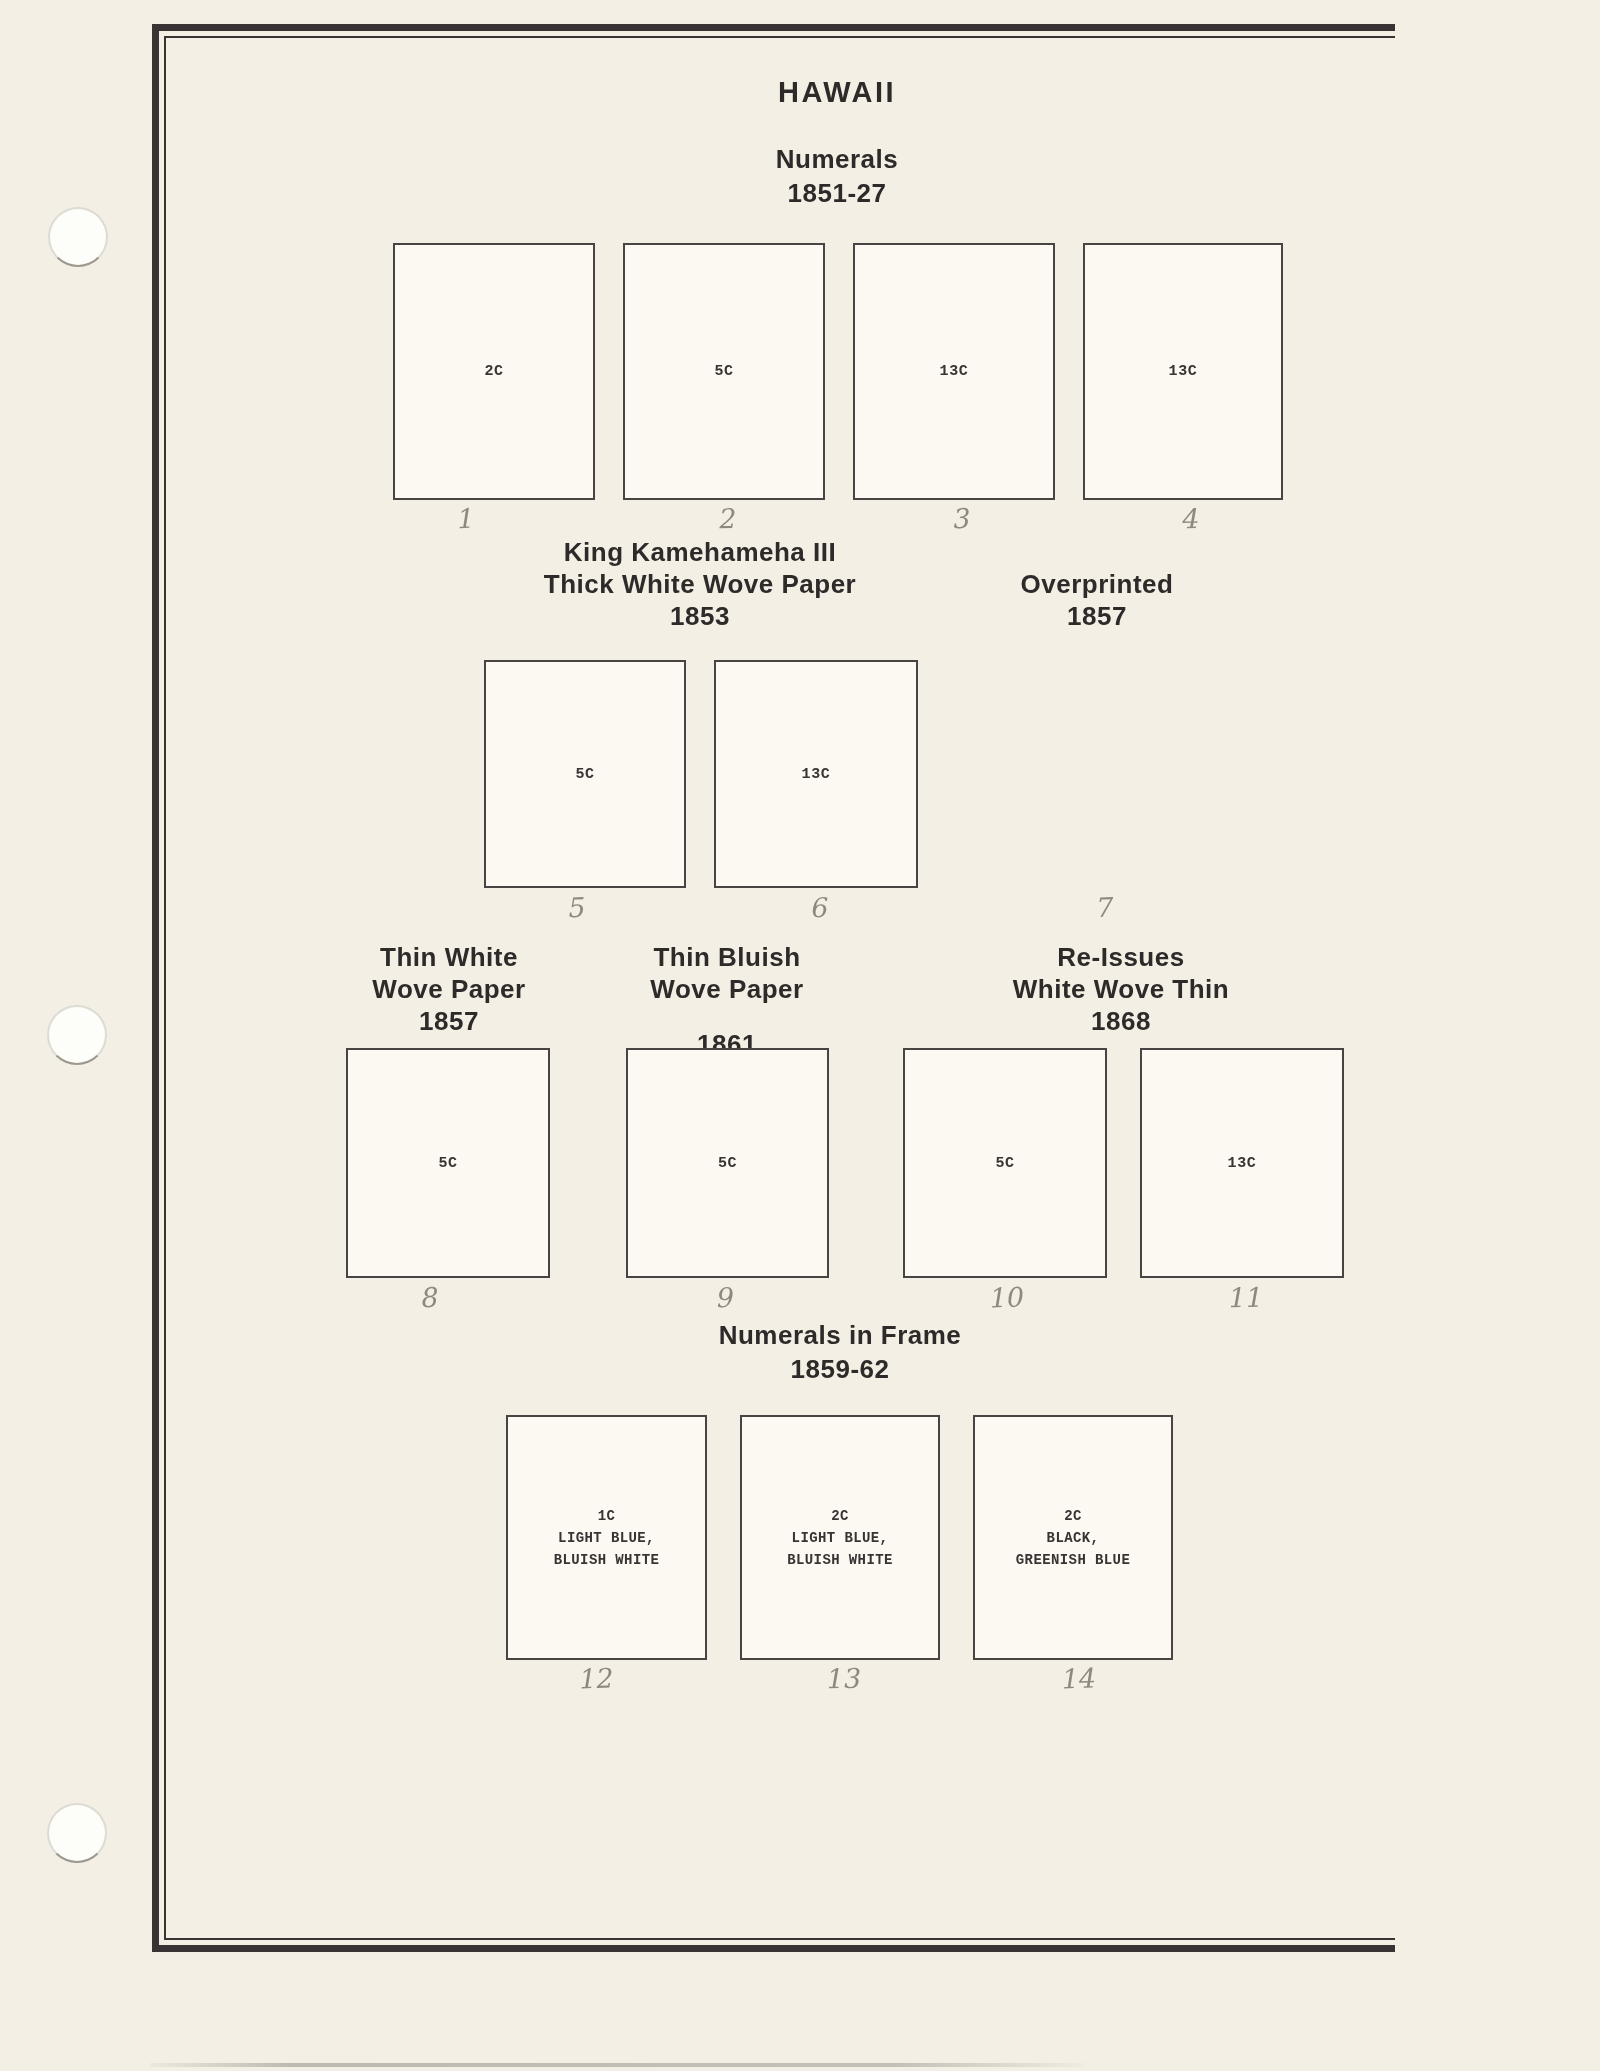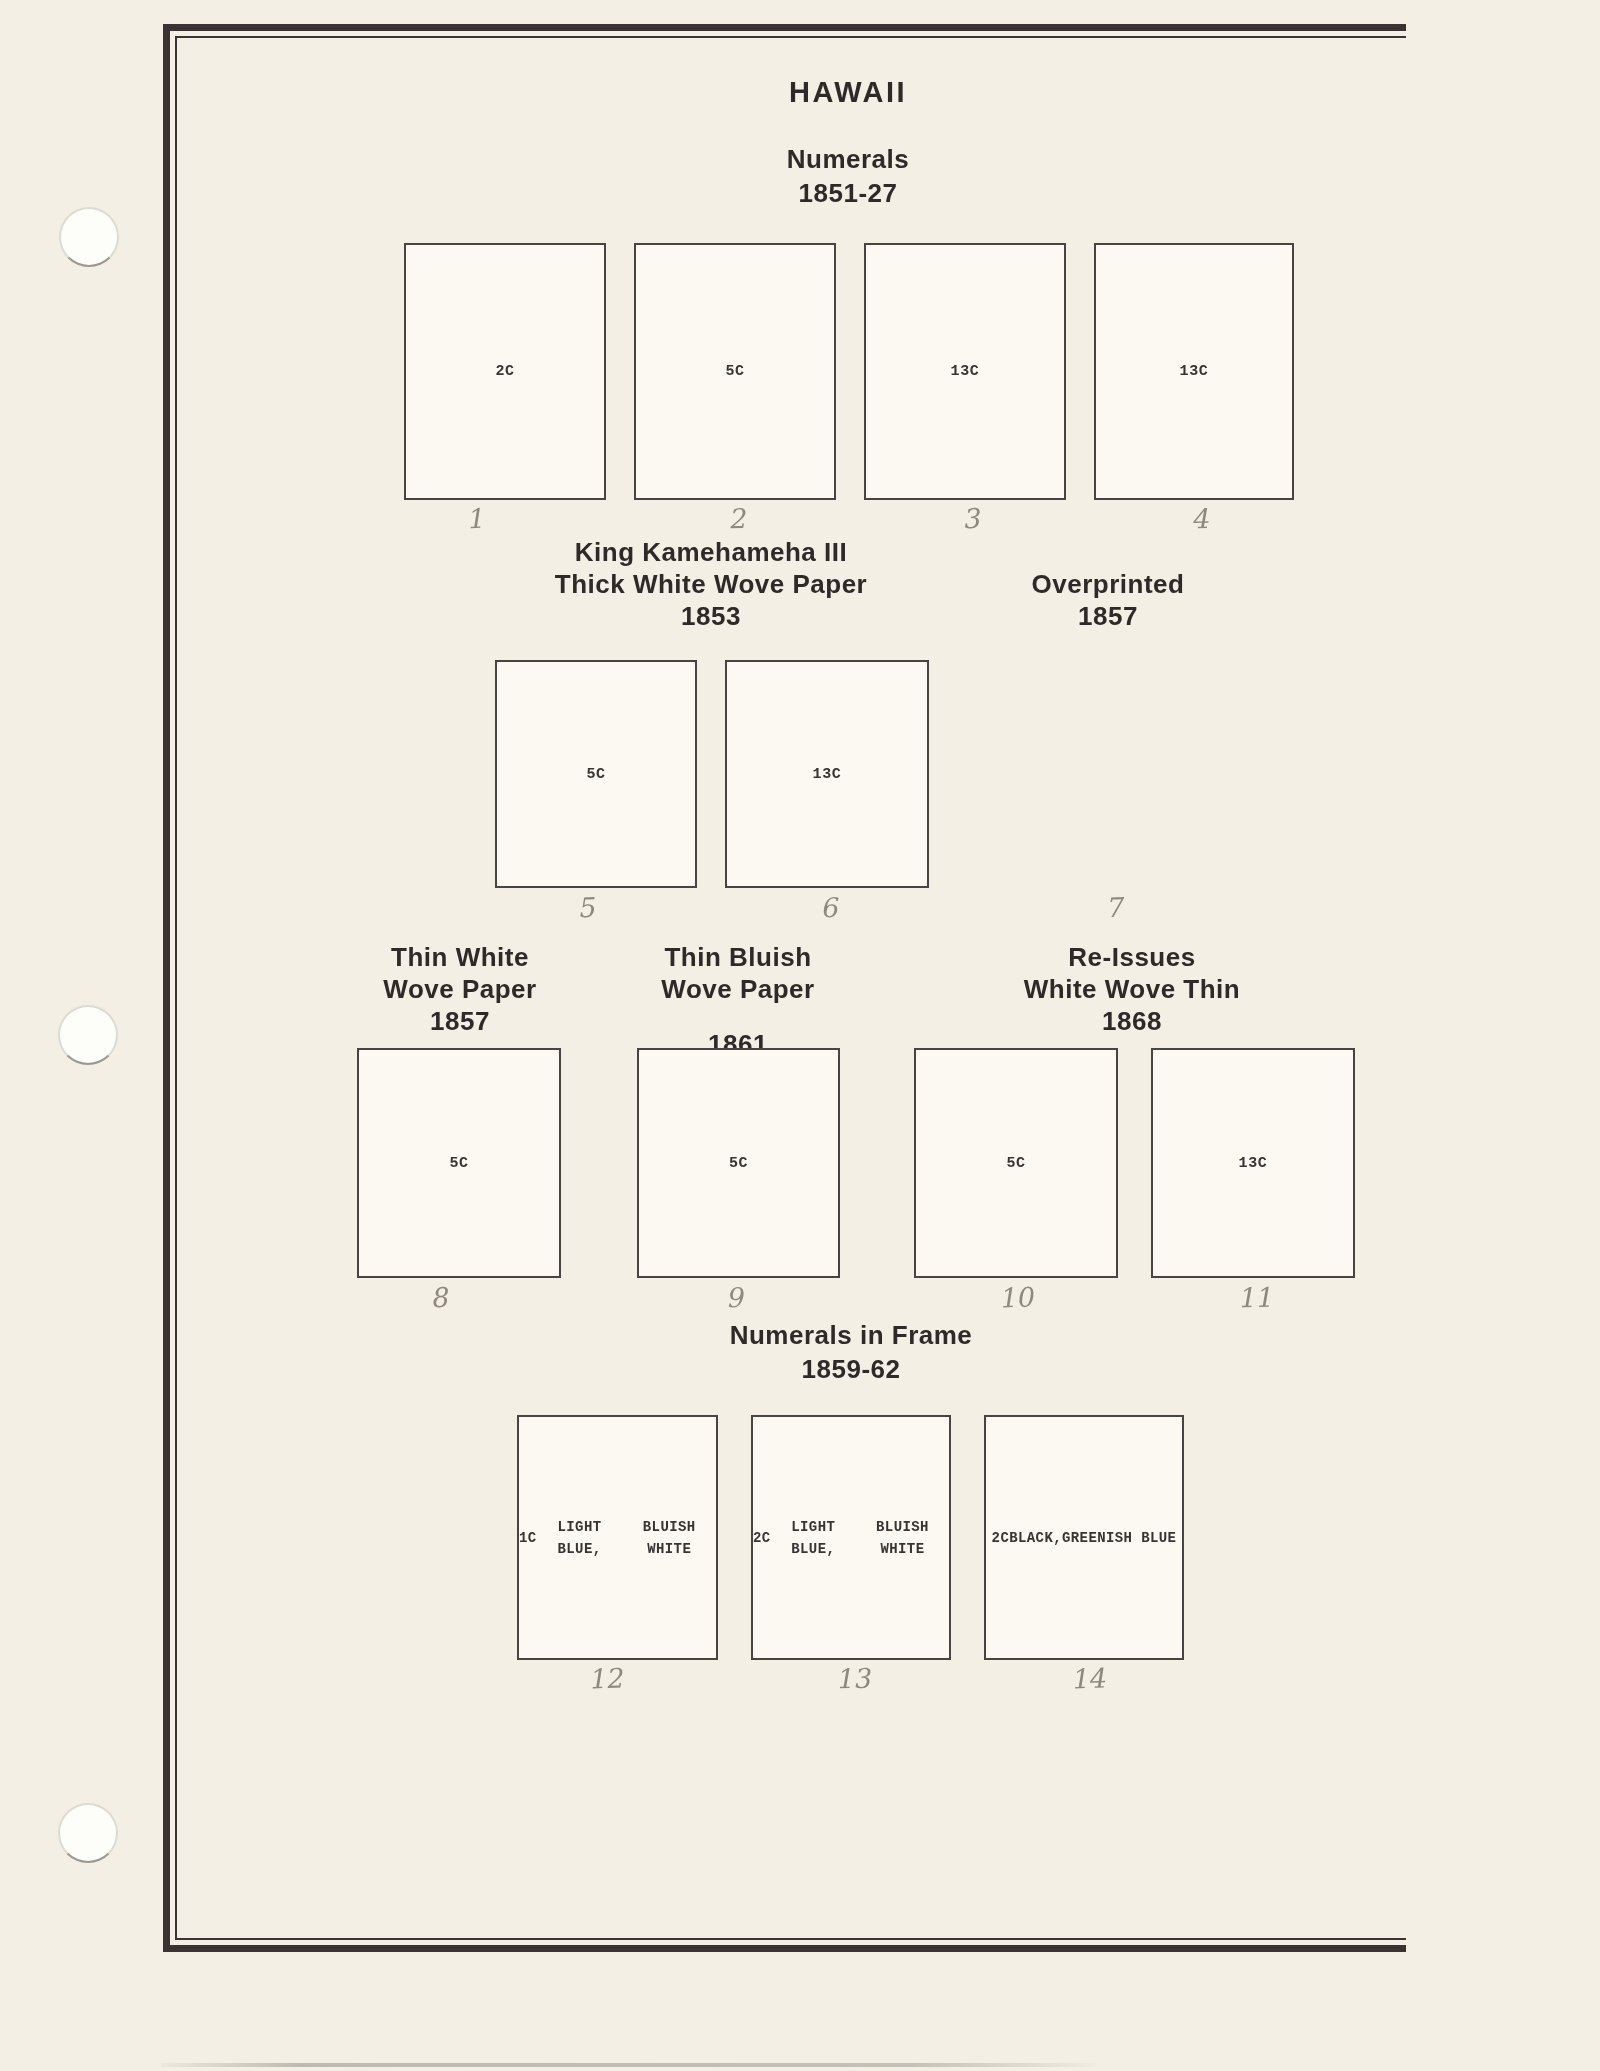--- a/index.html
+++ b/index.html
@@ -1,35 +1,35 @@
 <!DOCTYPE html>
 <html style="--paper: #f3efe4; --stamp-paper: #fbf9f1; --frame-ink: #3a3233; --box-ink: #4a4344; --text-ink: #2e2a2a; --pencil: #8e887e;"><head>
 <meta charset="utf-8">
 <style>
   :root{
     --paper:#f3efe4; --stamp-paper:#fbf9f1; --frame-ink:#3a3233;
     --box-ink:#4a4344; --text-ink:#2e2a2a; --pencil:#8e887e;
   }
   html,body{margin:0;padding:0;background:var(--paper);}
   .sheet{position:relative;width:1395px;height:2071px;background:var(--paper);
-         font-family:"Liberation Sans",sans-serif;overflow:hidden;margin-left:11px;}
+         font-family:"Liberation Sans",sans-serif;overflow:hidden;}
   .hole{position:absolute;width:60px;height:60px;border-radius:50%;
         background:#fdfdfa;border:2px solid rgba(170,165,152,.38);
         border-bottom-color:rgba(140,135,124,.85);box-sizing:border-box;}
   .frame{position:absolute;left:152px;top:24px;width:1370px;height:1928px;
          border:7px solid var(--frame-ink);box-sizing:border-box;}
   .frame-inner{position:absolute;inset:5px;border:2px solid var(--frame-ink);}
   .hdr{position:absolute;transform:translateX(-50%);white-space:nowrap;
        color:var(--text-ink);font-weight:700;font-size:26px;letter-spacing:.5px;}
   .hdr.hawaii{font-size:29px;letter-spacing:2.5px;}
   .stamp{position:absolute;box-sizing:border-box;background:var(--stamp-paper);
          border:2px solid var(--box-ink);display:flex;align-items:center;
          justify-content:center;text-align:center;font-family:Liberation Mono, monospace;}
   .slabel{font-size:15px;font-weight:700;letter-spacing:.6px;color:#383434;}
-  .stamp.multi{flex-direction:row;}
+  .stamp.multi{flex-direction:column;}
   .stamp.multi .slabel{font-size:14px;line-height:22px;letter-spacing:.4px;}
   .pennum{position:absolute;text-align:center;color:var(--pencil);
           font-family:"DejaVu Serif",serif;font-style:italic;font-size:27px;}
   .scan-line{position:absolute;height:4px;opacity:.55;
              background:linear-gradient(90deg,rgba(120,118,112,.1),rgba(120,118,112,.8) 15%,rgba(120,118,112,.7) 80%,rgba(120,118,112,.05));}
 </style>
 </head>
 <body>
 
 <div class="sheet">

